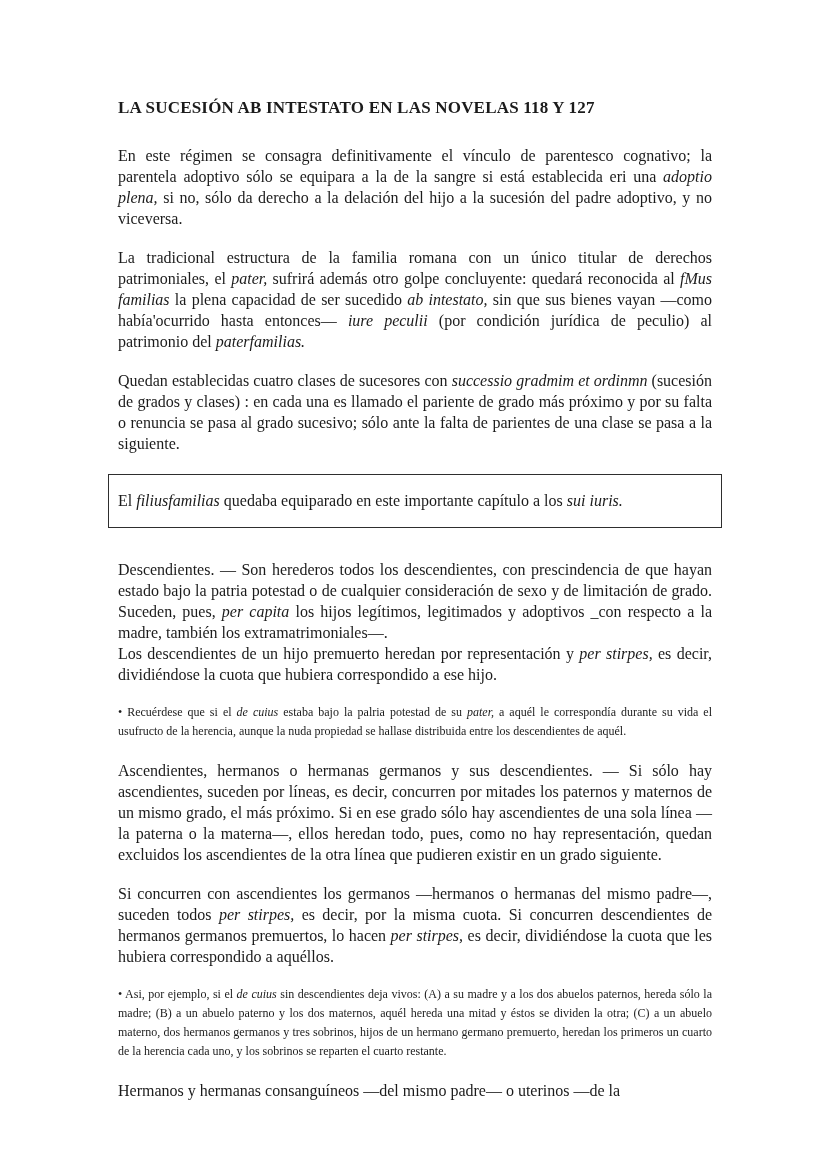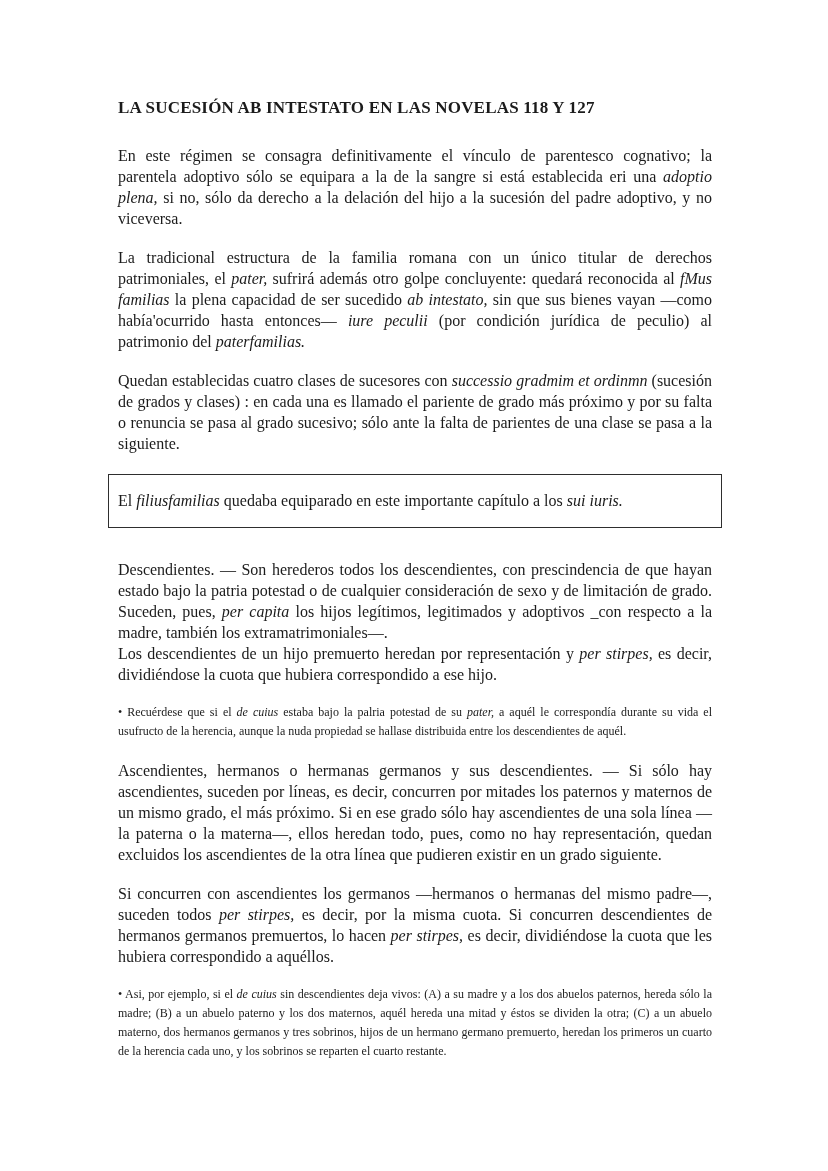--- a/index.html
+++ b/index.html
@@ -53,15 +53,16 @@
     <div>
         <div class="para body"><span>En este régimen se consagra definitivamente el vínculo de parentesco cognativo; la parentela adoptivo sólo se equipara a la de la sangre si está establecida eri una </span><i>adoptio plena,</i><span> si no, sólo da derecho a la delación del hijo a la sucesión del padre adoptivo, y no viceversa.</span></div>
         <div class="para body"><span>La tradicional estructura de la familia romana con un único titular de derechos patrimoniales, el </span><i>pater,</i><span> sufrirá además otro golpe concluyente: quedará reconocida al </span><i>fMus familias</i><span> la plena capacidad de ser sucedido </span><i>ab intestato,</i><span> sin que sus bienes vayan —como había'ocurrido hasta entonces— </span><i>iure peculii</i><span> (por condición jurídica de peculio) al patrimonio del </span><i>paterfamilias.</i></div>
         <div class="para body"><span>Quedan establecidas cuatro clases de sucesores con </span><i>successio gradmim et ordinmn</i><span> (sucesión de grados y clases) : en cada una es llamado el pariente de grado más próximo y por su falta o renuncia se pasa al grado sucesivo; sólo ante la falta de parientes de una clase se pasa a la siguiente.</span></div>
         <div class="para boxed"><span>El </span><i>filiusfamilias</i><span> quedaba equiparado en este importante capítulo a los </span><i>sui iuris.</i></div>
         <div class="para body"><b>Descendientes</b><span>. — Son herederos todos los descendientes, con prescindencia de que hayan estado bajo la patria potestad o de cualquier consideración de sexo y de limitación de grado. Suceden, pues, </span><i>per capita</i><span> los hijos legítimos, legitimados y adoptivos _con respecto a la madre, también los extramatrimoniales—.</span><br><span>Los descendientes de un hijo premuerto heredan por representación y </span><i>per stirpes,</i><span> es decir, dividiéndose la cuota que hubiera correspondido a ese hijo.</span></div>
         <div class="para note"><span>• Recuérdese que si el </span><i>de cuius</i><span> estaba bajo la palria potestad de su </span><i>pater,</i><span> a aquél le correspondía durante su vida el usufructo de la herencia, aunque la nuda propiedad se hallase distribuida entre los descendientes de aquél.</span></div>
         <div class="para body"><b>Ascendientes, hermanos o hermanas germanos y sus descendientes</b><span>. — Si sólo hay ascendientes, suceden por líneas, es decir, concurren por mitades los paternos y maternos de un mismo grado, el más próximo. Si en ese grado sólo hay ascendientes de una sola línea —la paterna o la materna—, ellos heredan todo, pues, como no hay representación, quedan excluidos los ascendientes de la otra línea que pudieren existir en un grado siguiente.</span></div>
         <div class="para body"><span>Si concurren con ascendientes los germanos —hermanos o hermanas del mismo padre—, suceden todos </span><i>per stirpes,</i><span> es decir, por la misma cuota. Si concurren descendientes de hermanos germanos premuertos, lo hacen </span><i>per stirpes,</i><span> es decir, dividiéndose la cuota que les hubiera correspondido a aquéllos.</span></div>
         <div class="para note"><span>• Asi, por ejemplo, si el </span><i>de cuius</i><span> sin descendientes deja vivos: (A) a su madre y a los dos abuelos paternos, hereda sólo la madre; (B) a un abuelo paterno y los dos maternos, aquél hereda una mitad y éstos se dividen la otra; (C) a un abuelo materno, dos hermanos germanos y tres sobrinos, hijos de un hermano germano premuerto, heredan los primeros un cuarto de la herencia cada uno, y los sobrinos se reparten el cuarto restante.</span></div>
+        <div class="para bold-line"><b>Hermanos y hermanas consanguíneos —del mismo padre— o uterinos —de la</b></div>
       </div>
   </div>
 </div>
 
 </body></html>

